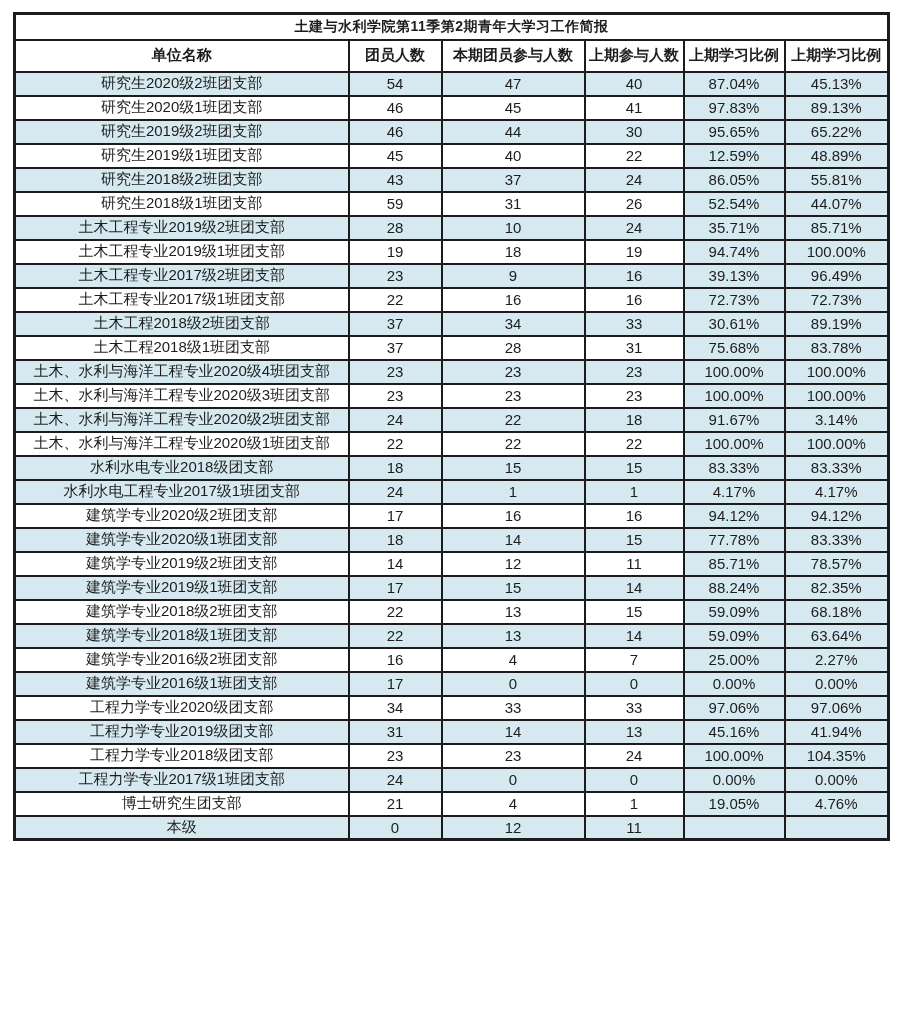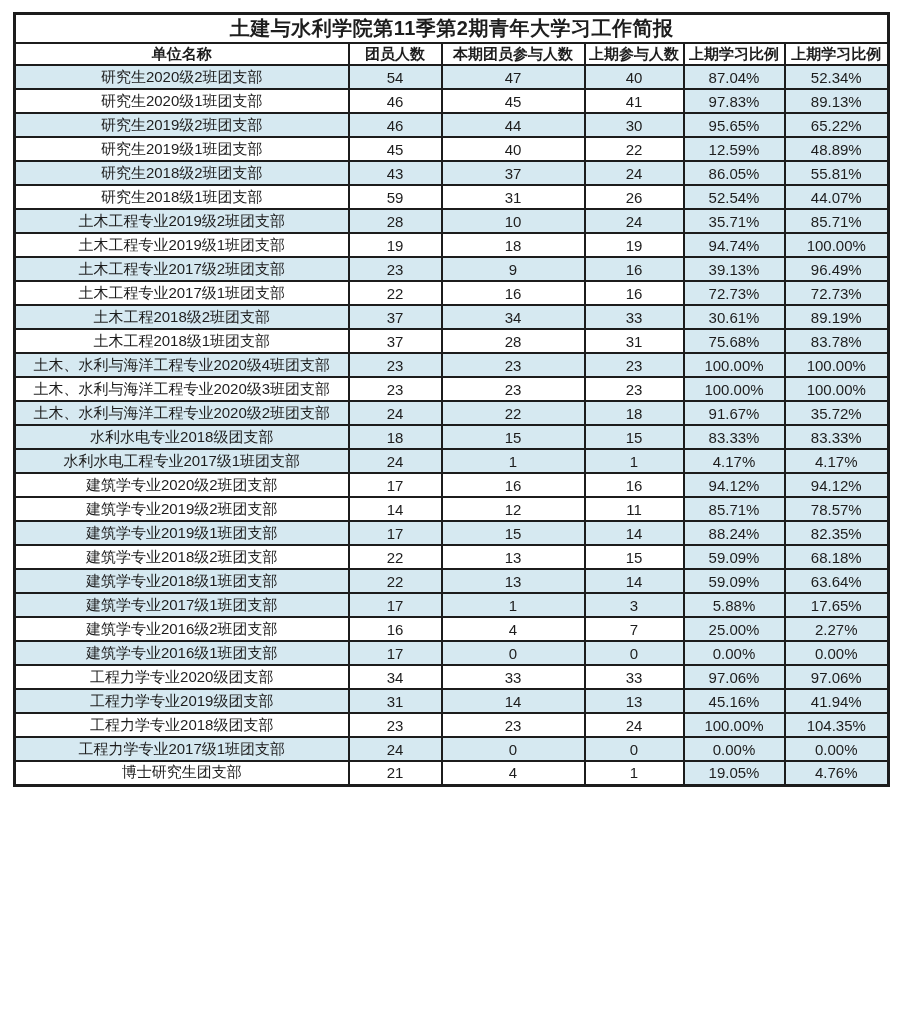--- a/index.html
+++ b/index.html
@@ -27,27 +27,27 @@
   table.report th, table.report td {
     border: 2px solid var(--border);
     text-align: center;
     vertical-align: middle;
     padding: 0 2px;
     overflow: hidden;
     white-space: nowrap;
   }
   th.title-cell {
     height: 26px;
-    font-size: 20px;
+    font-size: 14px;
     font-weight: bold;
     background: #ffffff;
     letter-spacing: 0.5px;
   }
   th.col-header {
-    height: 22px;
+    height: 32px;
     font-size: 15px;
     font-weight: bold;
     background: #ffffff;
   }
   tbody td {
     height: 24px;
     font-size: 15px;
     font-weight: normal;
     background: #ffffff;
   }
@@ -80,21 +80,21 @@
         <th class="col-header">上期学习比例</th>
       </tr>
     </thead>
     <tbody>
         <tr class="shaded">
           <td>研究生2020级2班团支部</td>
           <td>54</td>
           <td>47</td>
           <td>40</td>
           <td class="rate">87.04%</td>
-          <td class="rate">52.34%</td>
+          <td class="rate">45.13%</td>
         </tr>
         <tr>
           <td>研究生2020级1班团支部</td>
           <td>46</td>
           <td>45</td>
           <td>41</td>
           <td class="rate">97.83%</td>
           <td class="rate">89.13%</td>
         </tr>
         <tr class="shaded">
@@ -192,21 +192,29 @@
           <td>23</td>
           <td class="rate">100.00%</td>
           <td class="rate">100.00%</td>
         </tr>
         <tr class="shaded">
           <td>土木、水利与海洋工程专业2020级2班团支部</td>
           <td>24</td>
           <td>22</td>
           <td>18</td>
           <td class="rate">91.67%</td>
-          <td class="rate">35.72%</td>
+          <td class="rate">3.14%</td>
+        </tr>
+        <tr>
+          <td>土木、水利与海洋工程专业2020级1班团支部</td>
+          <td>22</td>
+          <td>22</td>
+          <td>22</td>
+          <td class="rate">100.00%</td>
+          <td class="rate">100.00%</td>
         </tr>
         <tr class="shaded">
           <td>水利水电专业2018级团支部</td>
           <td>18</td>
           <td>15</td>
           <td>15</td>
           <td class="rate">83.33%</td>
           <td class="rate">83.33%</td>
         </tr>
         <tr class="shaded">
@@ -218,20 +226,28 @@
           <td class="rate">4.17%</td>
         </tr>
         <tr>
           <td>建筑学专业2020级2班团支部</td>
           <td>17</td>
           <td>16</td>
           <td>16</td>
           <td class="rate">94.12%</td>
           <td class="rate">94.12%</td>
         </tr>
+        <tr class="shaded">
+          <td>建筑学专业2020级1班团支部</td>
+          <td>18</td>
+          <td>14</td>
+          <td>15</td>
+          <td class="rate">77.78%</td>
+          <td class="rate">83.33%</td>
+        </tr>
         <tr>
           <td>建筑学专业2019级2班团支部</td>
           <td>14</td>
           <td>12</td>
           <td>11</td>
           <td class="rate">85.71%</td>
           <td class="rate">78.57%</td>
         </tr>
         <tr class="shaded">
           <td>建筑学专业2019级1班团支部</td>
@@ -249,28 +265,20 @@
           <td class="rate">59.09%</td>
           <td class="rate">68.18%</td>
         </tr>
         <tr class="shaded">
           <td>建筑学专业2018级1班团支部</td>
           <td>22</td>
           <td>13</td>
           <td>14</td>
           <td class="rate">59.09%</td>
           <td class="rate">63.64%</td>
-        </tr>
-        <tr class="shaded">
-          <td>建筑学专业2017级1班团支部</td>
-          <td>17</td>
-          <td>1</td>
-          <td>3</td>
-          <td class="rate">5.88%</td>
-          <td class="rate">17.65%</td>
         </tr>
         <tr>
           <td>建筑学专业2016级2班团支部</td>
           <td>16</td>
           <td>4</td>
           <td>7</td>
           <td class="rate">25.00%</td>
           <td class="rate">2.27%</td>
         </tr>
         <tr class="shaded">
@@ -314,15 +322,23 @@
           <td class="rate">0.00%</td>
         </tr>
         <tr>
           <td>博士研究生团支部</td>
           <td>21</td>
           <td>4</td>
           <td>1</td>
           <td class="rate">19.05%</td>
           <td class="rate">4.76%</td>
         </tr>
+        <tr class="shaded">
+          <td>本级</td>
+          <td>0</td>
+          <td>12</td>
+          <td>11</td>
+          <td class="rate"></td>
+          <td class="rate"></td>
+        </tr>
       </tbody>
   </table>
 </div>
 
 </body></html>

